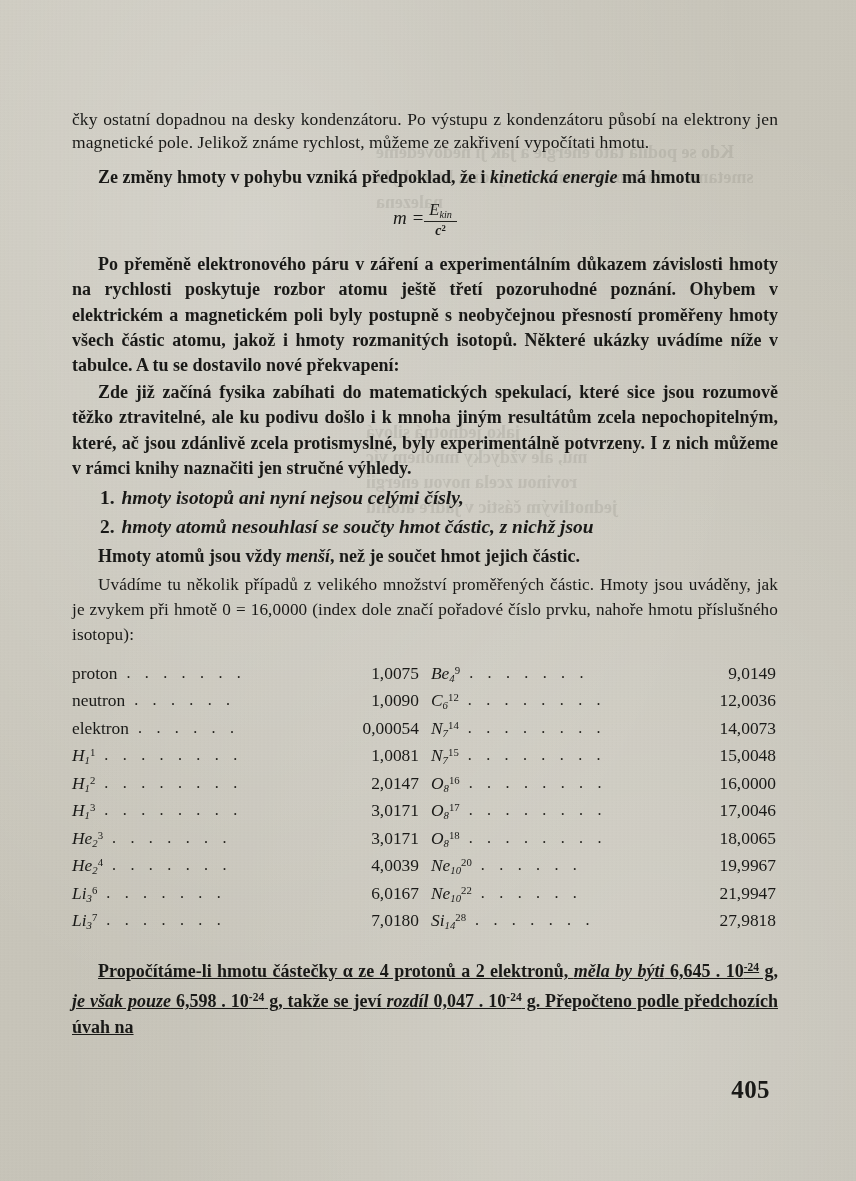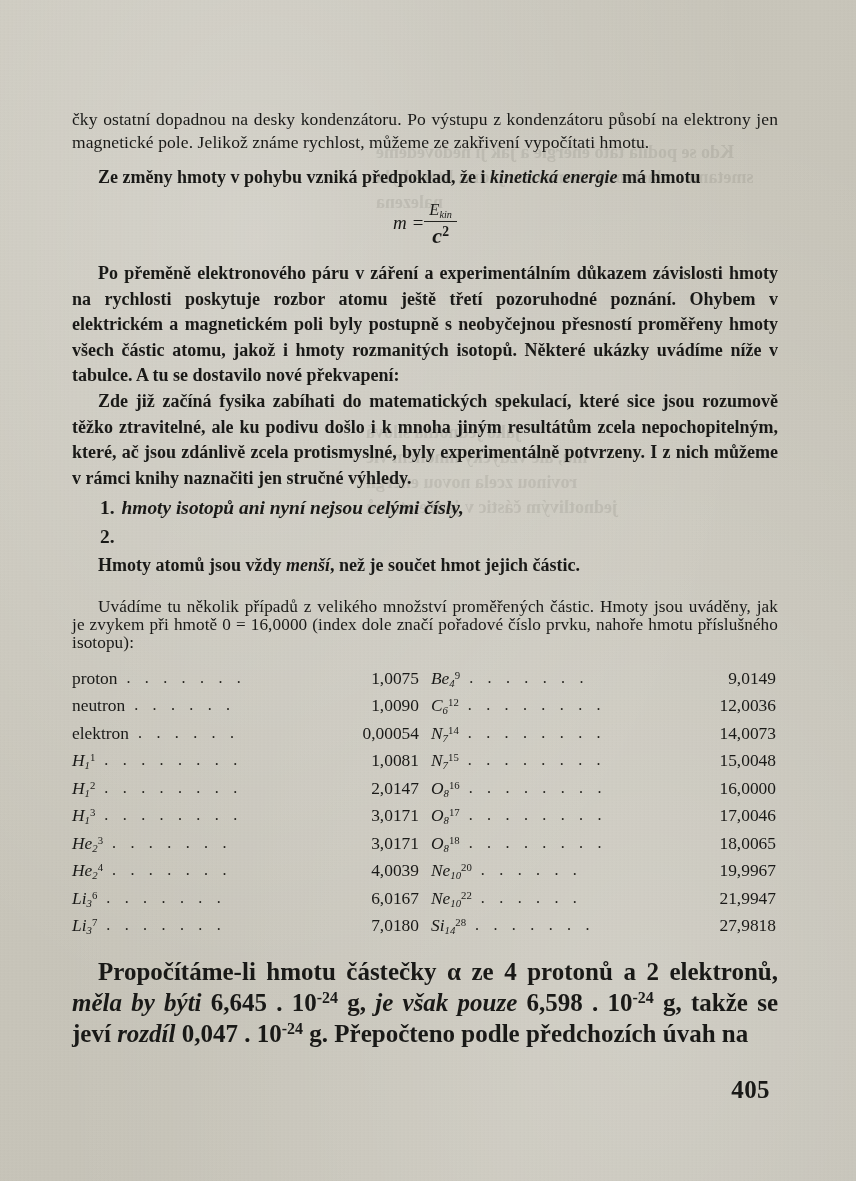--- a/index.html
+++ b/index.html
@@ -78,21 +78,21 @@
   }
   .frac .num {
     display: block;
     border-bottom: 1.3px solid #242420;
     padding: 0 5px 1px 5px;
     font-size: 16.5px;
   }
   .frac .den {
     display: block;
     padding-top: 1px;
-    font-size: 22px;
+    font-size: 14px;
     font-weight: bold;
   }
   .sub { font-size: .62em; vertical-align: -0.28em; font-style: italic;}
   .sup { font-size: .62em; vertical-align: 0.5em; font-style: normal; }
 
   
   .num-list {
     margin: 4px 0 4px 0;
   }
   .num-item {
@@ -108,24 +108,24 @@
     font-style: normal;
     margin-right: 7px;
     flex: 0 0 auto;
   }
   .num-item .txt { flex: 1 1 auto; }
   .num-item .txt .cont { display:block; padding-left: 28px; }
 
   
   .small-par {
     font-size: 17.2px;
-    line-height: 18px;
+    line-height: 25px;
     letter-spacing: .1px;
     text-indent: 26px;
-    margin-top: 19px;
+    margin-top: 3px;
   }
 
   
   .mass-table {
     margin-top: 16px;
     width: 100%;
     display: flex;
     gap: 12px;
     font-size: 17.4px;
   }
@@ -155,25 +155,26 @@
   }
   .mass-val {
     flex: 0 0 auto;
     text-align: right;
     min-width: 76px;
   }
   .mass-col.right .mass-val { min-width: 84px; padding-right: 2px; }
 
   .closing {
     margin-top: 16px;
-    font-size: 25px;
+    font-size: 18px;
     line-height: 26px;
     font-weight: 600;
     text-indent: 26px;
     text-align: justify;
+    text-decoration: underline;
   }
   .closing .sup-s { font-size: .64em; vertical-align: .52em; }
 
   .folio {
     position: absolute;
     right: 8px;
     top: 968px;
     font-size: 25px;
     font-weight: 700;
     letter-spacing: .4px;
@@ -225,20 +226,21 @@
   <p class="body-par">Zde již začíná fysika zabíhati do matematických spekulací, které sice jsou rozumově těžko ztravitelné, ale ku podivu došlo i k mnoha jiným resultátům zcela nepochopitelným, které, ač jsou zdánlivě zcela protismyslné, byly experimentálně potvrzeny. I z nich můžeme v rámci knihy naznačiti jen stručné výhledy.</p>
 
   <div class="num-list">
     <div class="num-item">
       <span class="marker">1.</span>
       <span class="txt">hmoty isotopů ani nyní nejsou celými čísly,</span>
     </div>
     <div class="num-item">
       <span class="marker">2.</span>
       <span class="txt">
+        <span>hmoty atomů nesouhlasí se součty hmot částic, z nichž jsou</span>
       </span>
     </div>
   </div>
 
   <p class="body-par"><span>Hmoty atomů jsou vždy </span><span class="it">menší</span><span>, než je součet hmot jejich částic.</span></p>
 
   <p class="small-par">Uvádíme tu několik případů z velikého množství proměřených částic. Hmoty jsou uváděny, jak je zvykem při hmotě 0 = 16,0000 (index dole značí pořadové číslo prvku, nahoře hmotu příslušného isotopu):</p>
 
   <div class="mass-table">
     <div class="mass-col left">

